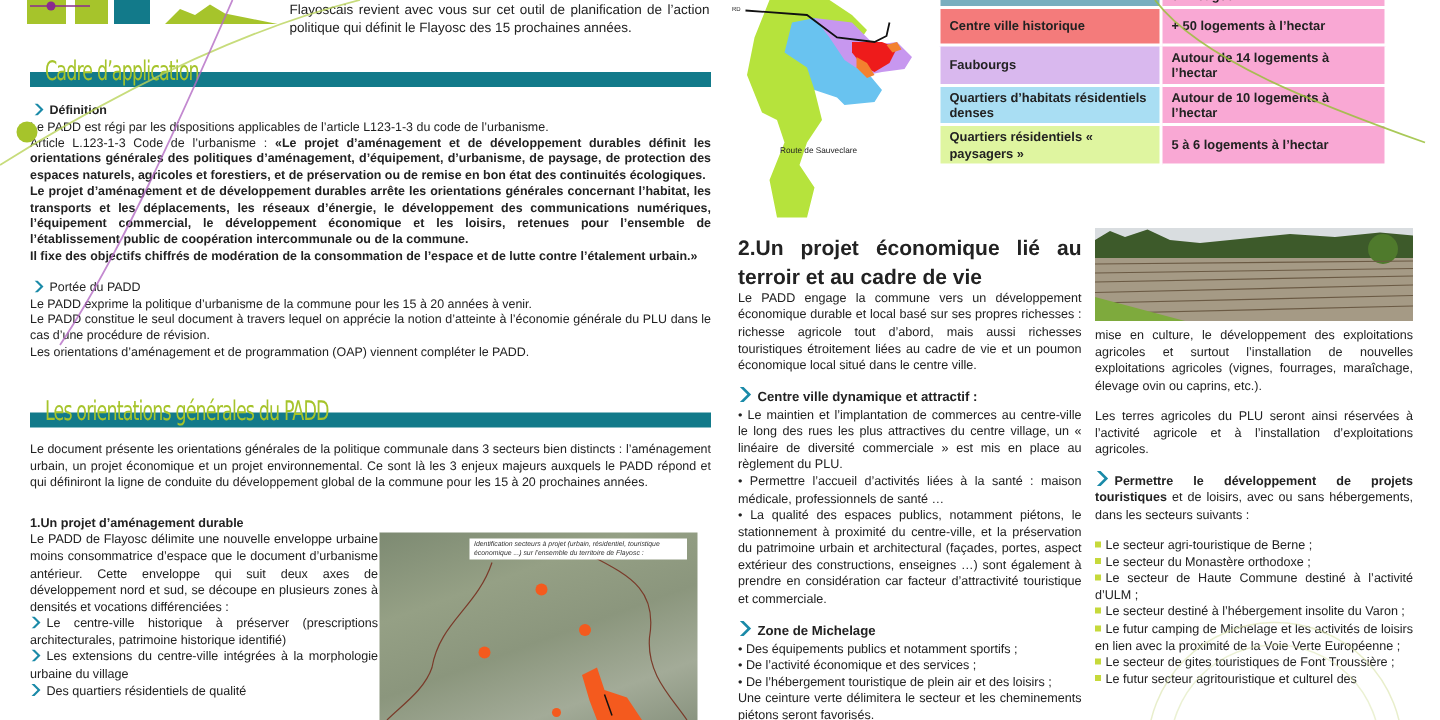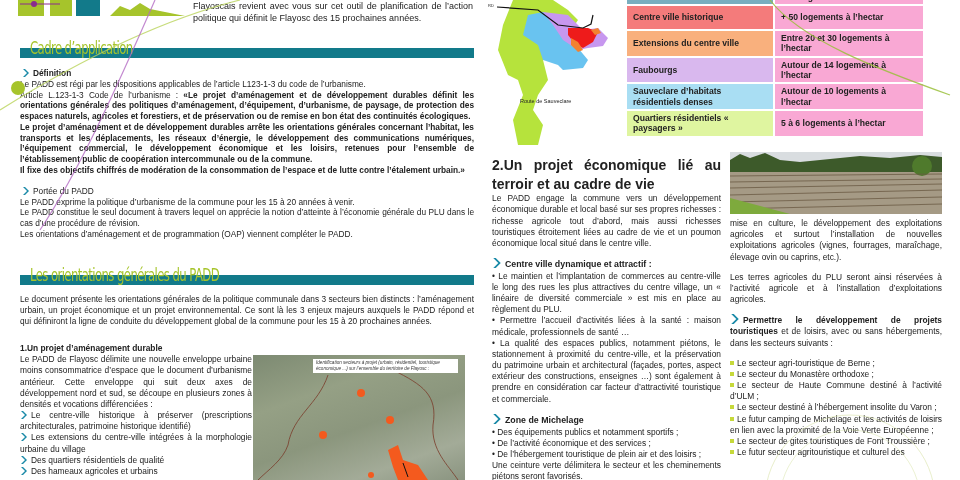--- a/index.html
+++ b/index.html
@@ -102,23 +102,20 @@
   <div>
     <p><svg class="chev-ico" viewBox="0 0 8 8">
           <path d="M1 0 L5 4 L1 8 L3 8 L7 4 L3 0 Z" fill="#1a8aa8"></path>
         </svg><span>Le centre-ville historique à préserver (prescriptions architecturales, patrimoine historique identifié)</span></p>
     <p><svg class="chev-ico" viewBox="0 0 8 8">
           <path d="M1 0 L5 4 L1 8 L3 8 L7 4 L3 0 Z" fill="#1a8aa8"></path>
         </svg><span>Les extensions du centre-ville intégrées à la morphologie urbaine du village</span></p>
     <p><svg class="chev-ico" viewBox="0 0 8 8">
           <path d="M1 0 L5 4 L1 8 L3 8 L7 4 L3 0 Z" fill="#1a8aa8"></path>
         </svg><span>Des quartiers résidentiels de qualité</span></p>
-    <p><svg class="chev-ico" viewBox="0 0 8 8">
-          <path d="M1 0 L5 4 L1 8 L3 8 L7 4 L3 0 Z" fill="#1a8aa8"></path>
-        </svg><span>Des hameaux agricoles et urbains</span></p>
   </div>
 </div>
 
 <div class="abs map-photo">
   <svg width="212" height="125" viewBox="0 0 212 125" style="position:absolute;left:0;top:0;">
     <path d="M75 20 C 65 50, 40 60, 35 90 C 30 105, 15 115, 5 125" stroke="#7a3b2a" stroke-width="0.8" fill="none"></path>
     <path d="M140 15 C 170 30, 185 40, 180 70 C 178 95, 195 110, 205 125" stroke="#7a3b2a" stroke-width="0.8" fill="none"></path>
     <circle cx="108" cy="38" r="4" fill="#f45a1e"></circle>
     <circle cx="137" cy="65" r="4" fill="#f45a1e"></circle>
     <circle cx="70" cy="80" r="4" fill="#f45a1e"></circle>
@@ -147,29 +144,25 @@
   <tbody id="dens-body">
     <tr>
       <td style="background:#79aebf;height:18px;"></td>
       <td class="val" style="height:18px;vertical-align:bottom;">envisagée</td>
     </tr>
   <tr>
         <td style="background: rgb(244, 123, 123);">Centre ville historique</td>
         <td class="val">+ 50 logements à l’hectar</td>
       </tr>
       <tr>
-        <td style="background: rgb(249, 176, 125);">Extensions du centre ville</td>
-        <td class="val">Entre 20 et 30 logements à l’hectar</td>
-      </tr>
-      <tr>
         <td style="background: rgb(217, 184, 238);">Faubourgs</td>
         <td class="val">Autour de 14 logements à l’hectar</td>
       </tr>
       <tr>
-        <td style="background: rgb(169, 222, 243);">Sauveclare d’habitats résidentiels denses</td>
+        <td style="background: rgb(169, 222, 243);">Quartiers d’habitats résidentiels denses</td>
         <td class="val">Autour de 10 logements à l’hectar</td>
       </tr>
       <tr>
         <td style="background: rgb(223, 245, 160);">Quartiers résidentiels « paysagers »</td>
         <td class="val">5 à 6 logements à l’hectar</td>
       </tr>
     </tbody>
 </table>
 
 <div class="abs col-mid" style="top:156px;">

